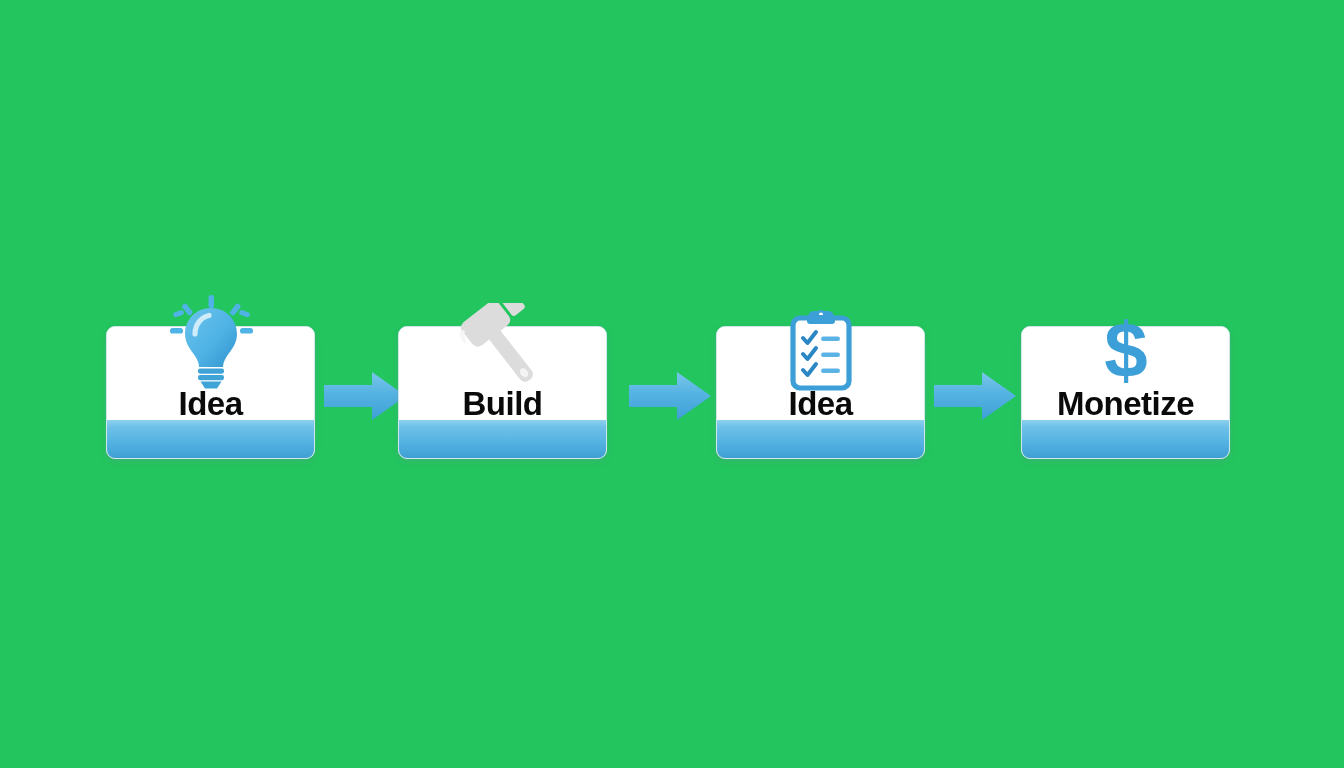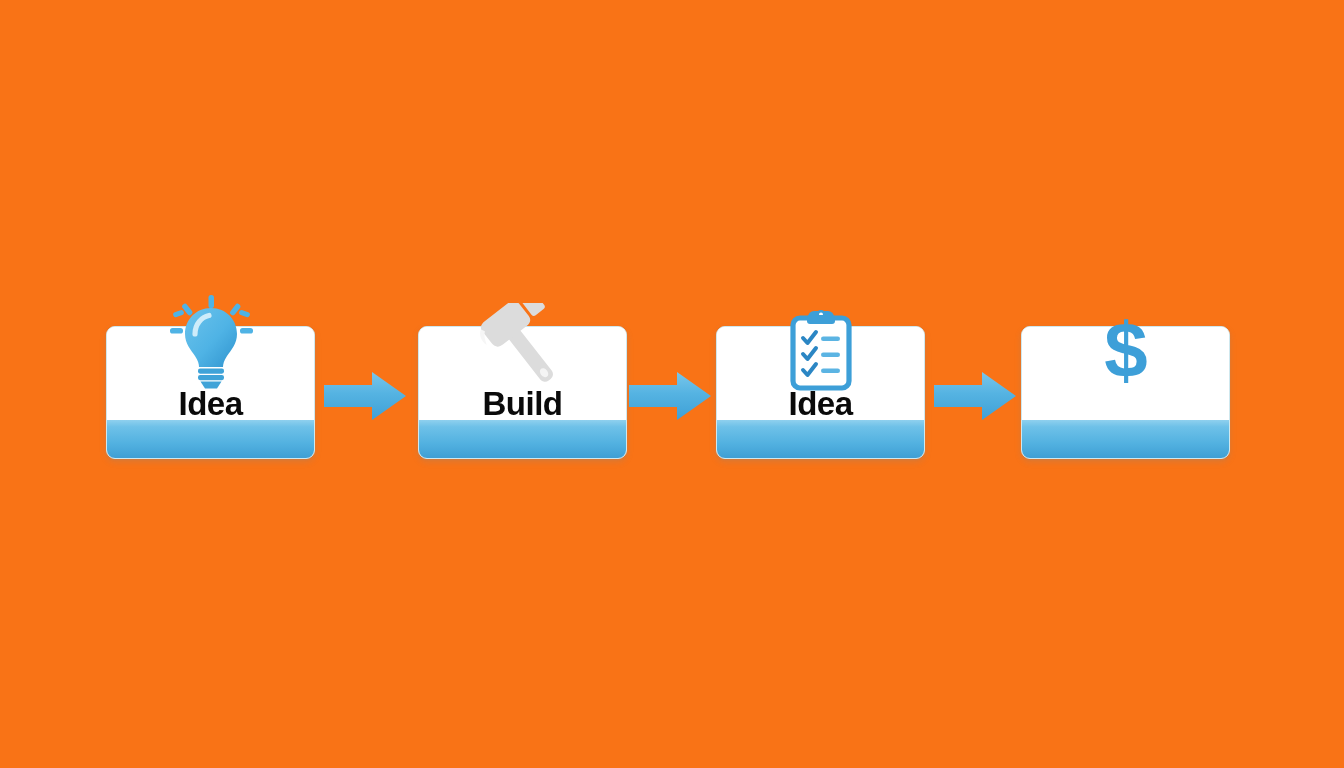--- a/index.html
+++ b/index.html
@@ -7,21 +7,21 @@
   html, body {
     width:1344px; height:768px;
     background:#fdfdfd;
     font-family:"Liberation Sans", sans-serif;
     overflow:hidden;
   }
 
   #stage {
     position:relative;
     width:1344px; height:768px;
-    background:#f97316;
+    background:#22c55e;
   }
 
   
   #flow {
     position:absolute;
     left:0; top:0;
     width:1344px; height:768px;
   }
 
   .card {
@@ -87,21 +87,21 @@
   
   .arrow {
     position:absolute;
     top:372px;
     width:82px;
     height:48px;
   }
 
   
   #card-1  { left:106px; }
-  #card-2  { left:418px;padding-left:28px; }
+  #card-2  { left:398px;padding-left:28px; }
   #card-3  { left:716px; }
   #card-4  { left:1021px; }
 
   #arrow-1 { left:324px; }
   #arrow-2 { left:629px; }
   #arrow-3 { left:934px; }
 </style>
 </head>
 <body>
 
@@ -228,17 +228,18 @@
       <path d="M0 13 L48 13 L48 0 L82 24 L48 48 L48 35 L0 35 Z" fill="url(#arrGrad)"></path>
     </svg>
 
     <div class="card" id="card-4">
       <div class="card-body"></div>
 
       <svg class="card-icon" id="icon-monetize" viewBox="0 0 58 78">
         <text x="29" y="64" text-anchor="middle" font-family="'Liberation Sans', sans-serif" font-size="78" font-weight="bold" fill="#3d9fd8">$</text>
       </svg>
 
+      <div class="card-label">Monetize</div>
       <div class="card-band"></div>
     </div>
 
   </div>
 </div>
 
 </body></html>

